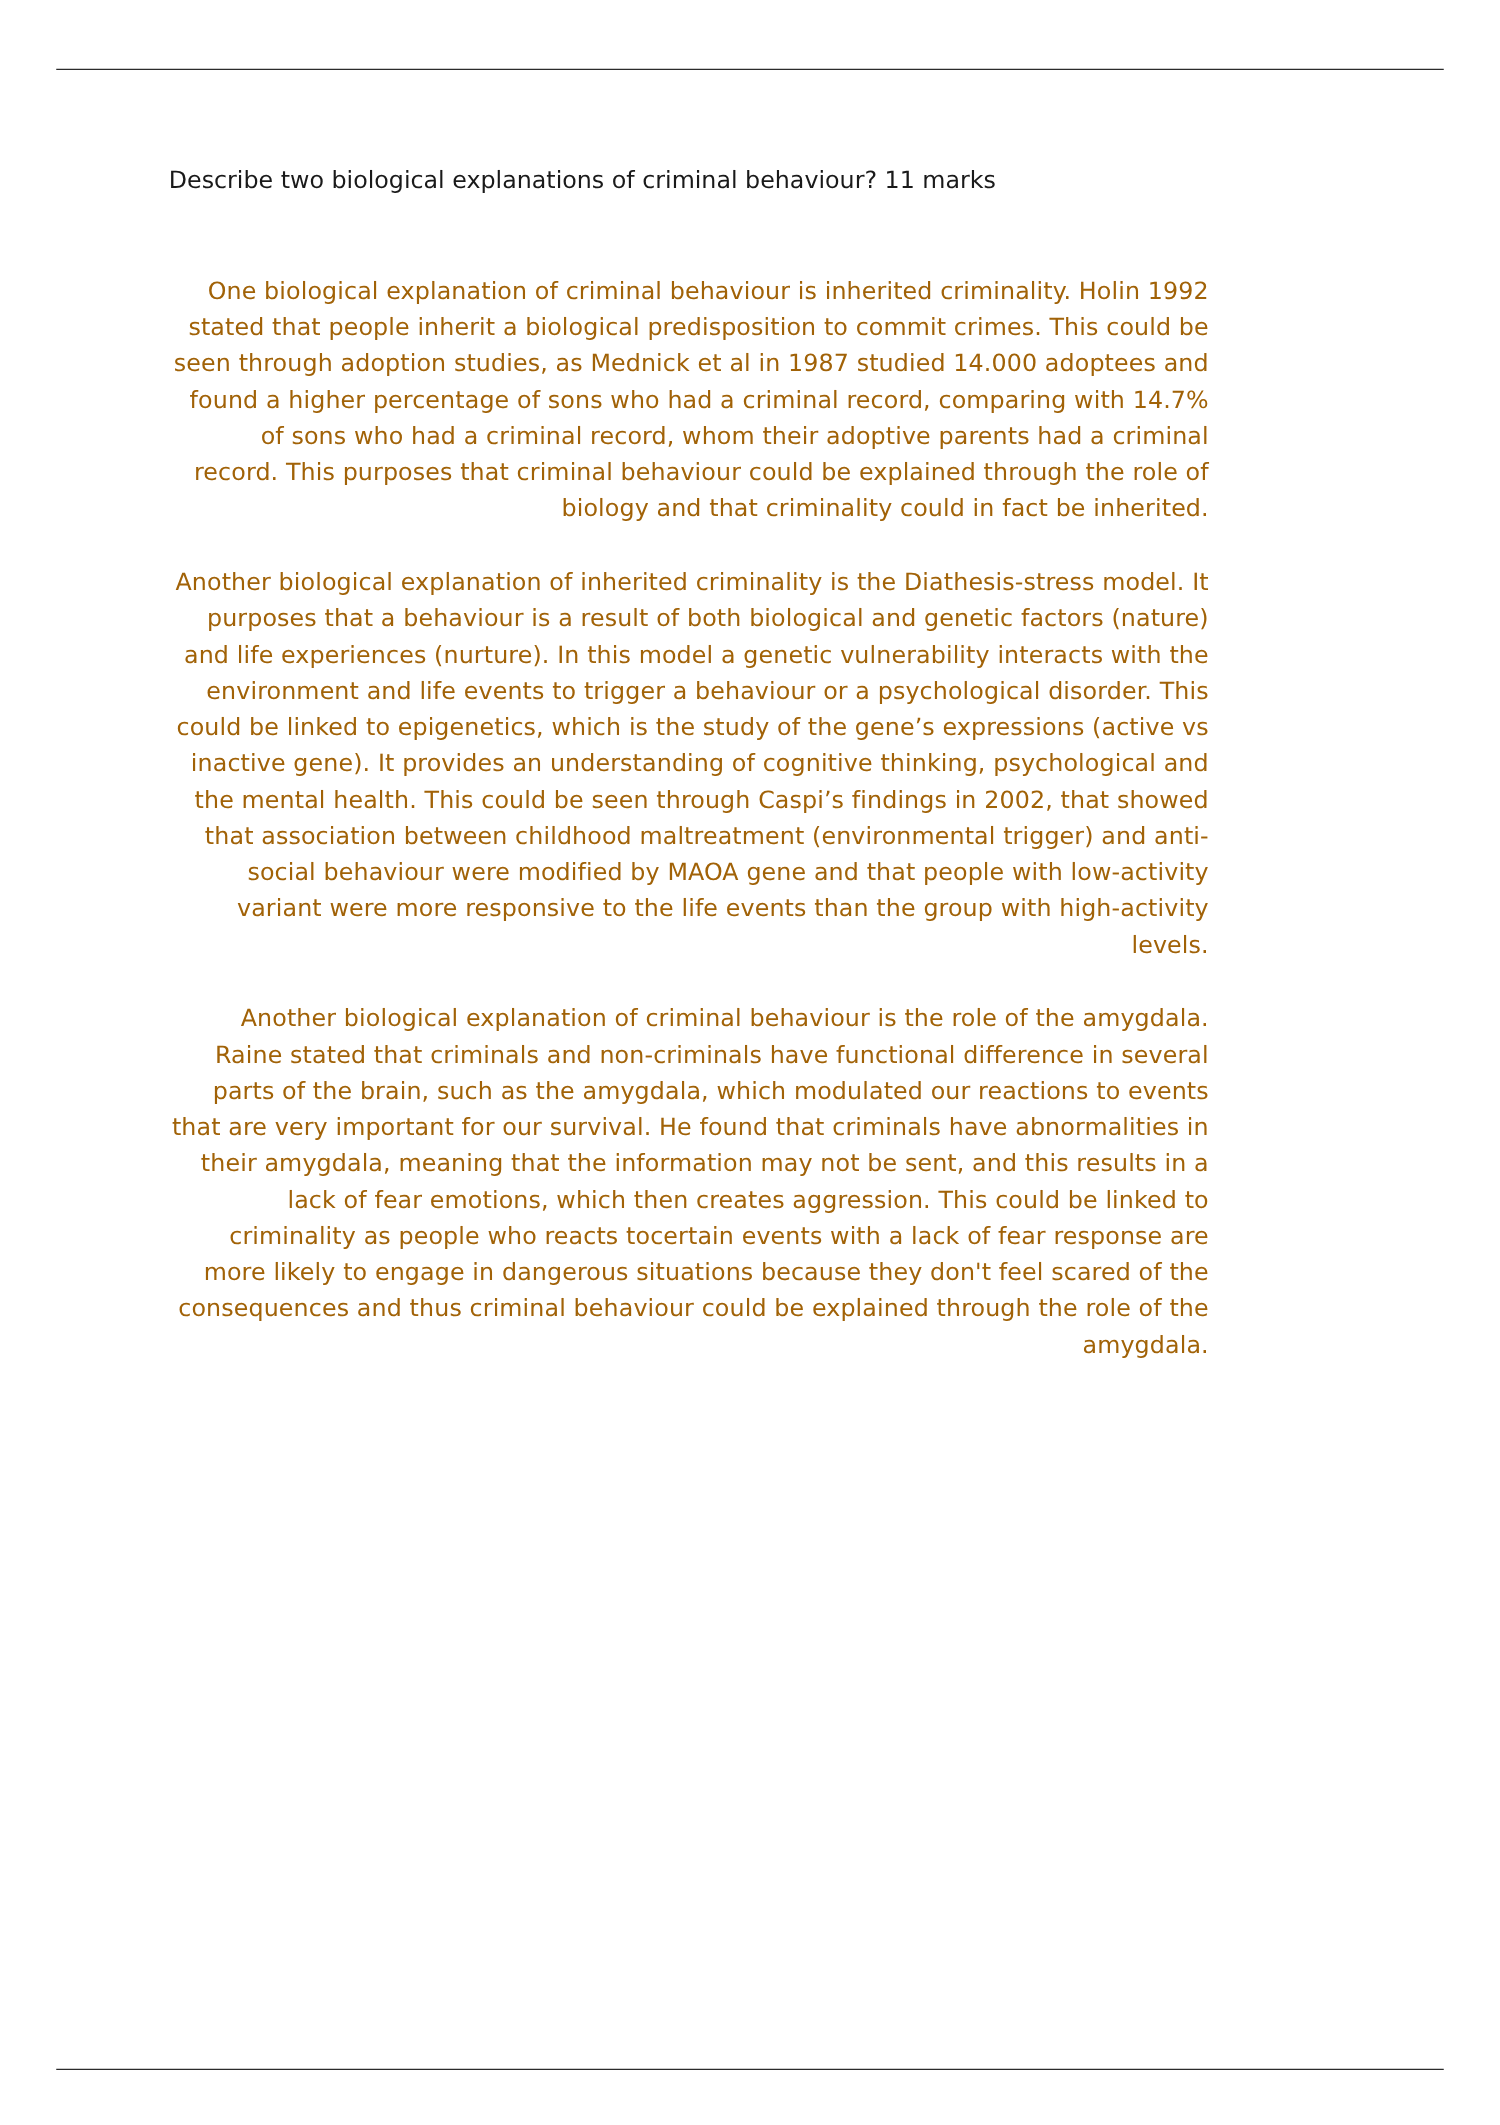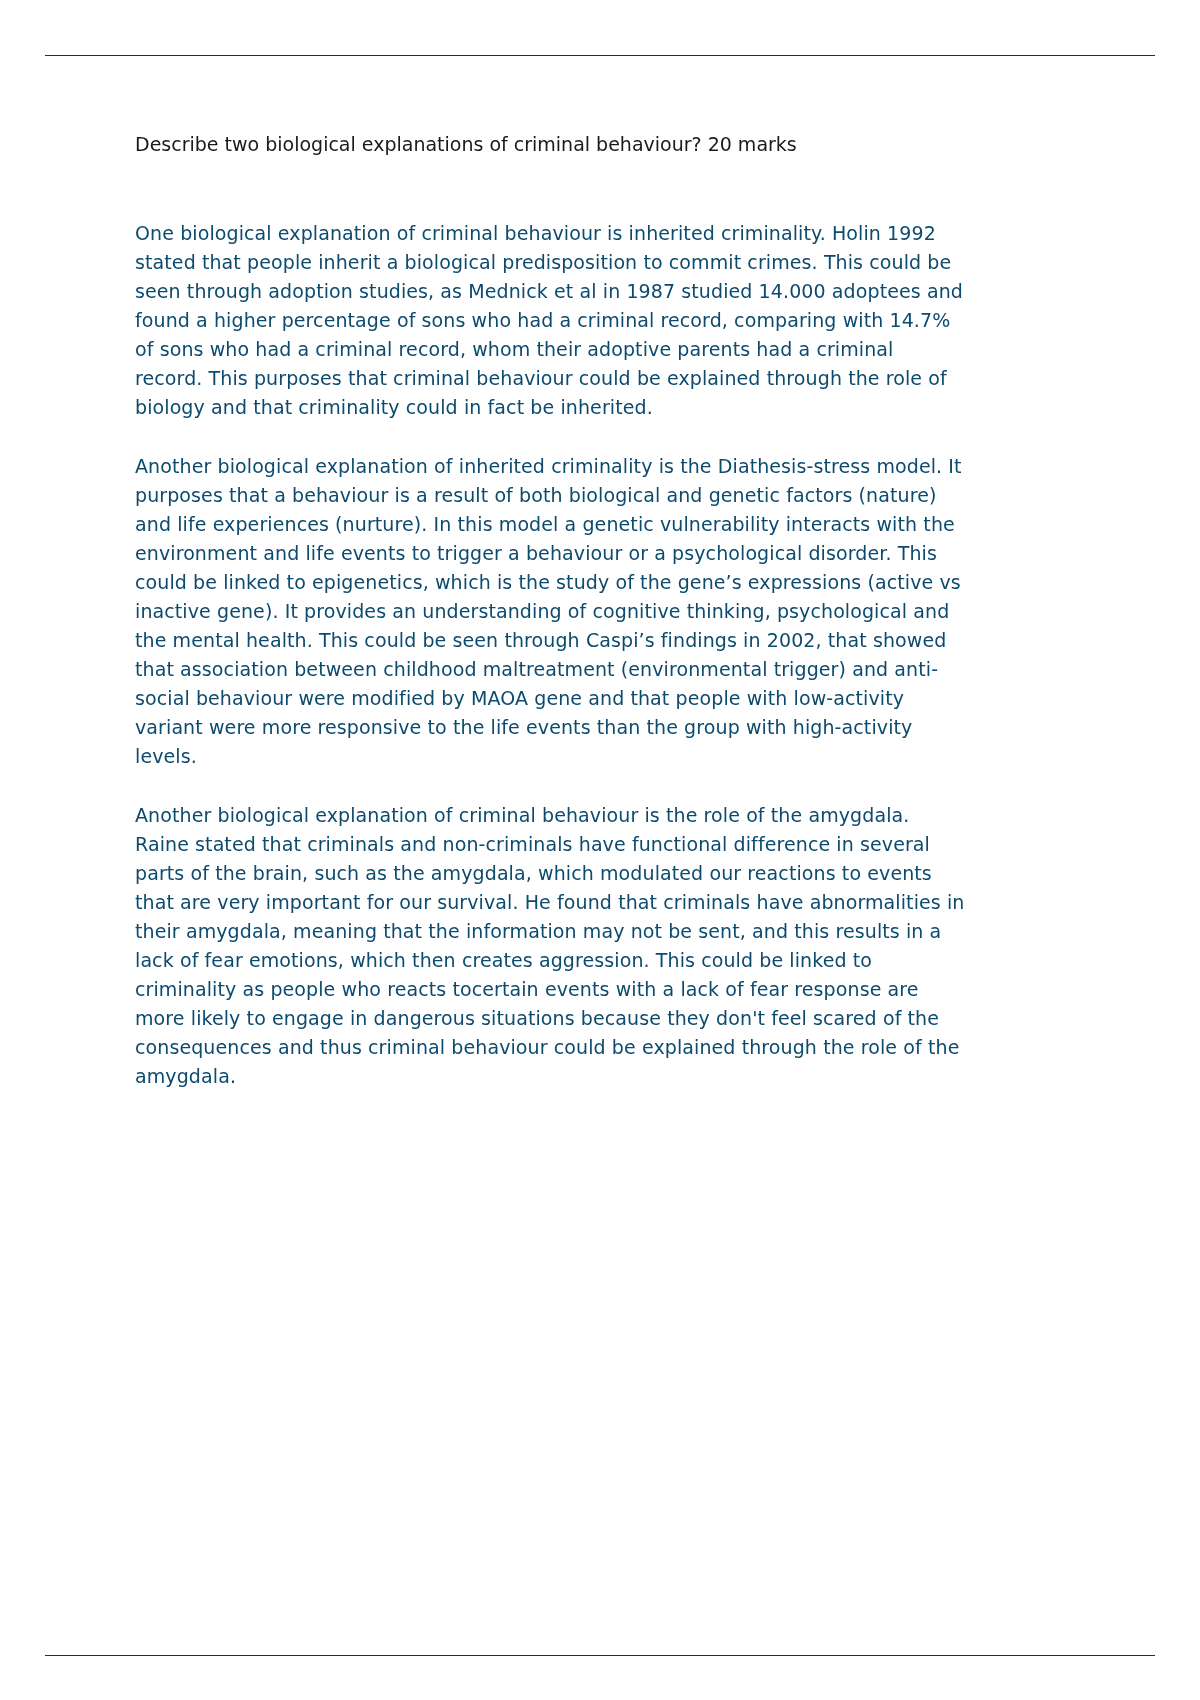--- a/index.html
+++ b/index.html
@@ -40,35 +40,35 @@
     font-size: 19px;
     line-height: 29px;
     font-weight: 400;
     color: #1a1a1a;
     margin: 0 0 60px 0;
   }
   .doc-paragraph {
     font-size: 19px;
     line-height: 29px;
     font-weight: 400;
-    color: #0c4a6e;
+    color: #a16207;
     margin: 0 0 30px 0;
-    text-align: left;
+    text-align: right;
     letter-spacing: 0.1px;
   }
 </style>
 </head>
 <body>
 
 <div class="page">
 
   <div class="rule rule-top"></div>
 
   <div class="content">
-    <p class="doc-title">Describe two biological explanations of criminal behaviour? 20 marks</p>
+    <p class="doc-title">Describe two biological explanations of criminal behaviour? 11 marks</p>
 
     <p class="doc-paragraph">One biological explanation of criminal behaviour is inherited criminality. Holin 1992 stated that people inherit a biological predisposition to commit crimes. This could be seen through adoption studies, as Mednick et al in 1987 studied 14.000 adoptees and found a higher percentage of sons who had a criminal record, comparing with 14.7% of sons who had a criminal record, whom their adoptive parents had a criminal record. This purposes that criminal behaviour could be explained through the role of biology and that criminality could in fact be inherited.</p>
 
     <p class="doc-paragraph">Another biological explanation of inherited criminality is the Diathesis-stress model. It purposes that a behaviour is a result of both biological and genetic factors (nature) and life experiences (nurture). In this model a genetic vulnerability interacts with the environment and life events to trigger a behaviour or a psychological disorder. This could be linked to epigenetics, which is the study of the gene’s expressions (active vs inactive gene). It provides an understanding of cognitive thinking, psychological and the mental health. This could be seen through Caspi’s findings in 2002, that showed that association between childhood maltreatment (environmental trigger) and anti-social behaviour were modified by MAOA gene and that people with low-activity variant were more responsive to the life events than the group with high-activity levels.</p>
 
     <p class="doc-paragraph">Another biological explanation of criminal behaviour is the role of the amygdala. Raine stated that criminals and non-criminals have functional difference in several parts of the brain, such as the amygdala, which modulated our reactions to events that are very important for our survival. He found that criminals have abnormalities in their amygdala, meaning that the information may not be sent, and this results in a lack of fear emotions, which then creates aggression. This could be linked to criminality as people who reacts tocertain events with a lack of fear response are more likely to engage in dangerous situations because they don't feel scared of the consequences and thus criminal behaviour could be explained through the role of the amygdala.</p>
   </div>
 
   <div class="rule rule-bottom"></div>
 

